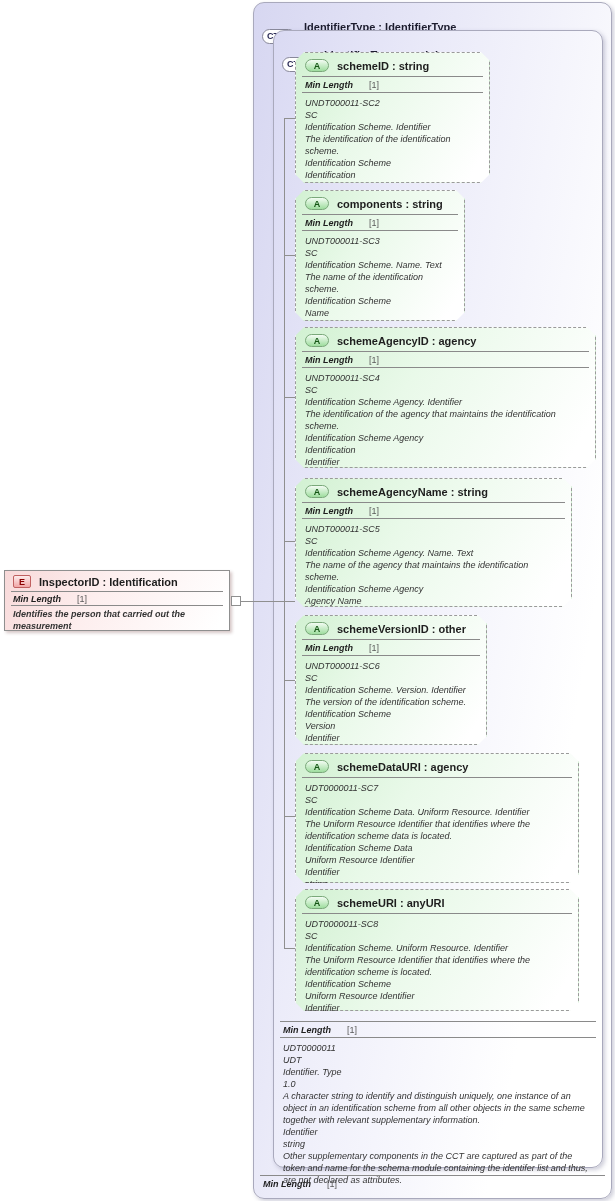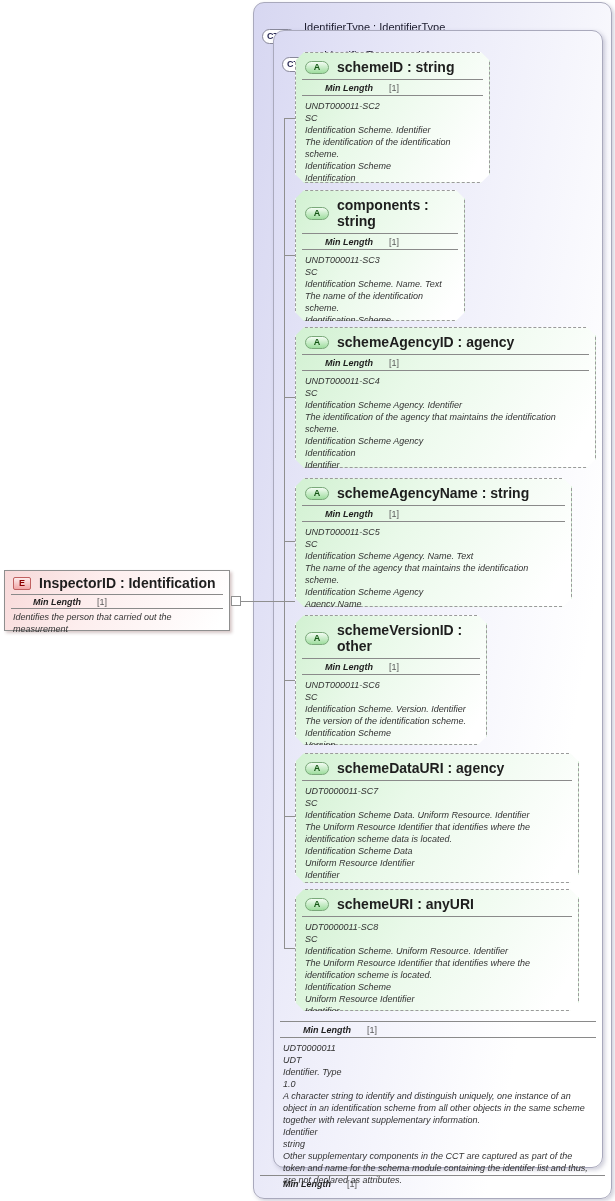--- a/index.html
+++ b/index.html
@@ -7,21 +7,21 @@
   .canvas { position:relative; width:615px; height:1201px; background:#fff; overflow:hidden; }
 
   
   .ct-box {
     position:absolute; border:1px solid #a9a9bc; border-radius:11px;
     box-shadow:2px 2px 4px rgba(90,90,130,.30);
   }
   .ct-outer { background:linear-gradient(100deg,#d7d7f1 0%,#e6e6f7 30%,#ffffff 78%); z-index:1; }
   .ct-inner { background:linear-gradient(100deg,#dadaf3 0%,#ebebf9 32%,#ffffff 80%); z-index:2; }
   .ct-header { display:flex; align-items:center; gap:8px; padding:6px 8px 4px 8px; }
-  .ct-title { font-size:11px; font-weight:normal; color:#1c1c2e; }
+  .ct-title { font-size:11px; font-weight:bold; color:#1c1c2e; }
 
   .badge-ct {
     display:inline-flex; align-items:center; gap:2px; background:#ffffff;
     border:1px solid #88889a; border-radius:8px; padding:1px 4px;
     font-size:9px; font-weight:bold; color:#2a2a55; line-height:11px;margin-top:20px;
   }
   .plus-circle {
     display:inline-flex; align-items:center; justify-content:center;
     width:10px; height:10px; border-radius:50%;
     background:#7d7dd8; border:1px solid #5a5ab0; color:#fff;
@@ -31,35 +31,35 @@
   
   .attr-box {
     position:absolute; z-index:4;
     border:1px dashed #9a9a9a;
     background:linear-gradient(120deg,#d2f1d2 0%,#e9f9e9 38%,#ffffff 92%);
     clip-path:polygon(9px 0, calc(100% - 9px) 0, 100% 9px, 100% calc(100% - 9px),
                       calc(100% - 9px) 100%, 9px 100%, 0 calc(100% - 9px), 0 9px);
     filter:drop-shadow(2px 2px 2px rgba(60,90,60,.25));
   }
   .attr-header { display:flex; align-items:center; gap:8px; padding:6px 9px 4px 9px; }
-  .attr-title { font-size:14px; font-weight:bold; color:#1e1e1e; }
+  .attr-title { font-size:11px; font-weight:bold; color:#1e1e1e; }
   .badge-a {
     display:inline-flex; align-items:center; justify-content:center;
     min-width:24px; height:13px; border-radius:7px;
     background:linear-gradient(#f3fcf3,#9edd9e); border:1px solid #7aa87a;
     font-size:9px; font-weight:bold; color:#145614;
   }
   .badge-e {
     display:inline-flex; align-items:center; justify-content:center;
     min-width:18px; height:13px; border-radius:2px;
     background:linear-gradient(#fdecec,#f1a6a6); border:1px solid #c06060;
     font-size:9px; font-weight:bold; color:#8b0000;
   }
   .rule { height:0; border-top:1px solid #8a8a8a; margin:0 6px; }
-  .facet-row { display:flex; align-items:flex-start; gap:16px; padding:3px 9px 2px 9px;margin-left:20px; }
+  .facet-row { display:flex; align-items:flex-start; gap:16px; padding:3px 9px 2px 9px; }
   .facet-name { font-size:9px; font-style:italic; font-weight:bold; color:#1e1e1e; }
   .facet-value { font-size:9px; color:#5a5a5a; }
   .annotation {
     padding:4px 9px 4px 9px; font-size:9px; font-style:italic; color:#333;
     line-height:12px; white-space:pre-line;
   }
 
   
   .elem-box {
     position:absolute; z-index:4; border:1px solid #8f8f8f;
@@ -140,21 +140,21 @@
     <div class="attr-header" style="padding:4px 8px 3px 8px;">
       <span class="badge-e">E</span>
       <span class="attr-title">InspectorID : Identification</span>
     </div>
     <div class="rule"></div>
     <div class="facet-row" style="padding:2px 8px 1px 8px;">
       <span class="facet-name">Min Length</span>
       <span class="facet-value">[1]</span>
     </div>
     <div class="rule"></div>
-    <div class="annotation" style="padding:2px 8px;">Identifies the person that carried out the measurement</div>
+    <div class="annotation" style="padding:2px 8px;font-weight:bold;">Identifies the person that carried out the measurement</div>
   </div>
 
   <div class="attr-box" style="left:295px; top:52px; width:195px; height:131px;">
     <div class="attr-header">
       <span class="badge-a">A</span>
       <span class="attr-title">schemeID : string</span>
     </div>
     <div class="rule"></div>
     <div class="facet-row">
       <span class="facet-name">Min Length</span>

